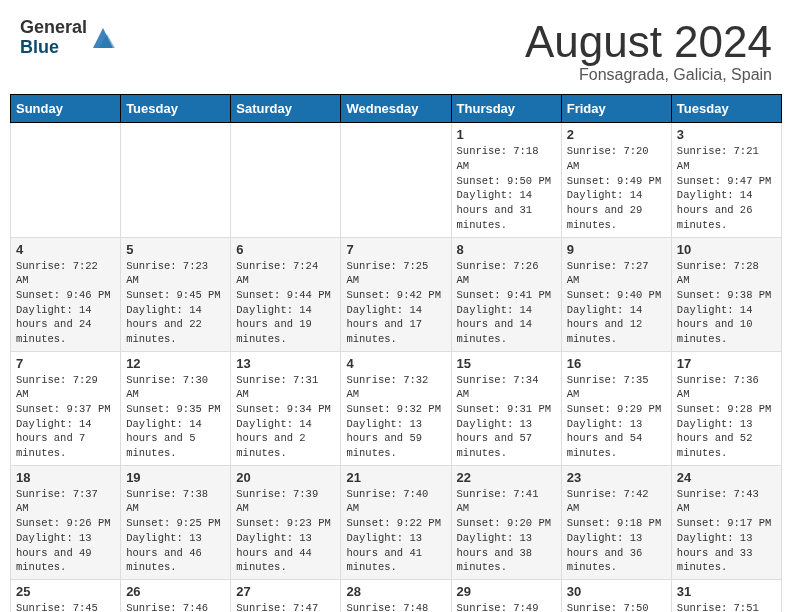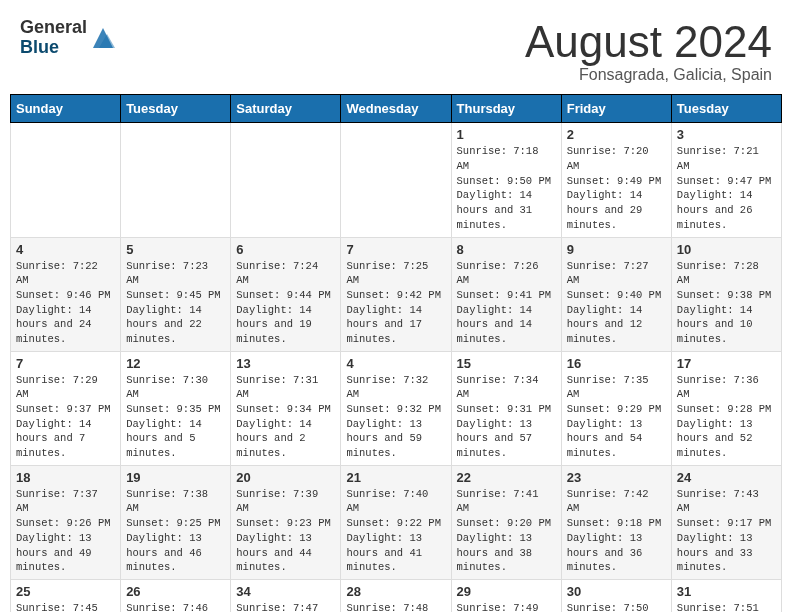--- a/index.html
+++ b/index.html
@@ -245,21 +245,21 @@
       <tr>
         <td>
           <span class="day-number">25</span>
           <div class="day-info">Sunrise: 7:45 AM<br>Sunset: 9:15 PM<br>Daylight: 13 hours and 30 minutes.</div>
         </td>
         <td>
           <span class="day-number">26</span>
           <div class="day-info">Sunrise: 7:46 AM<br>Sunset: 9:14 PM<br>Daylight: 13 hours and 27 minutes.</div>
         </td>
         <td>
-          <span class="day-number">34</span>
+          <span class="day-number">27</span>
           <div class="day-info">Sunrise: 7:47 AM<br>Sunset: 9:12 PM<br>Daylight: 13 hours and 25 minutes.</div>
         </td>
         <td>
           <span class="day-number">28</span>
           <div class="day-info">Sunrise: 7:48 AM<br>Sunset: 9:10 PM<br>Daylight: 13 hours and 22 minutes.</div>
         </td>
         <td>
           <span class="day-number">29</span>
           <div class="day-info">Sunrise: 7:49 AM<br>Sunset: 9:09 PM<br>Daylight: 13 hours and 19 minutes.</div>
         </td>

